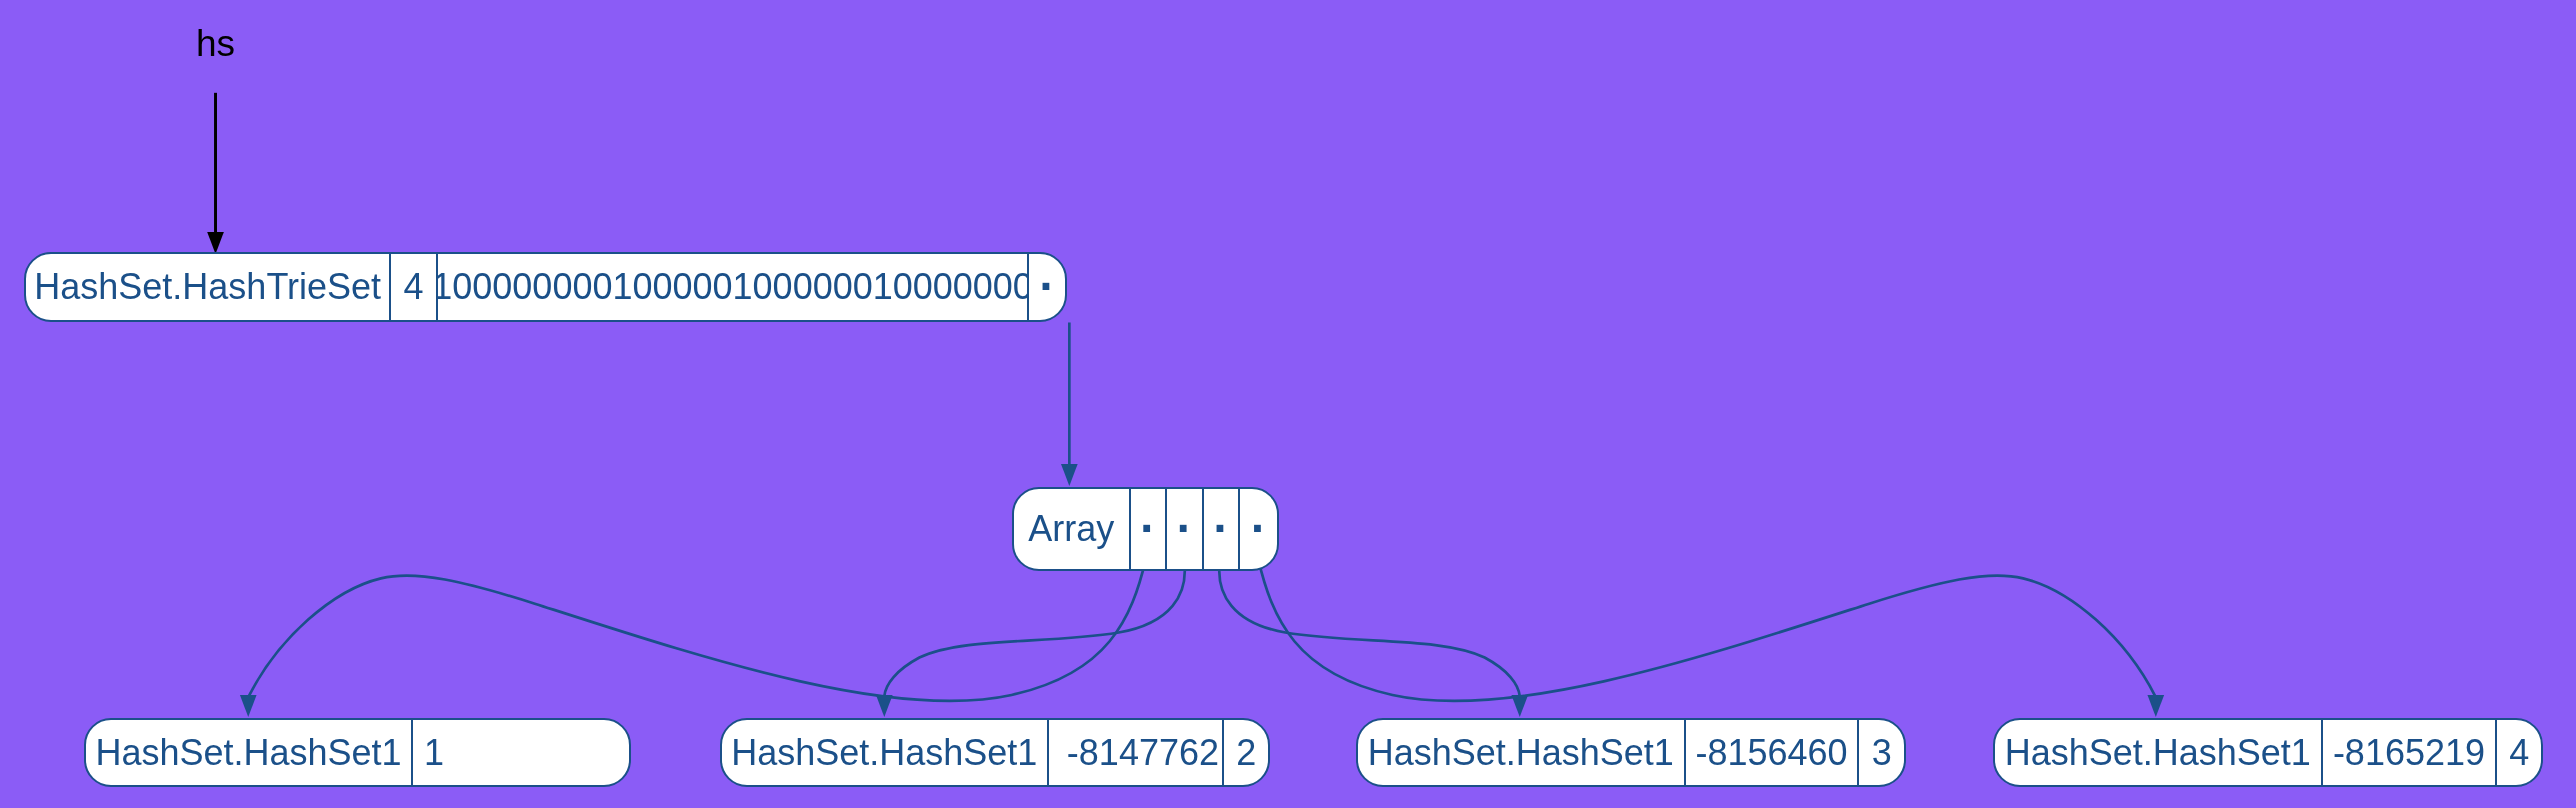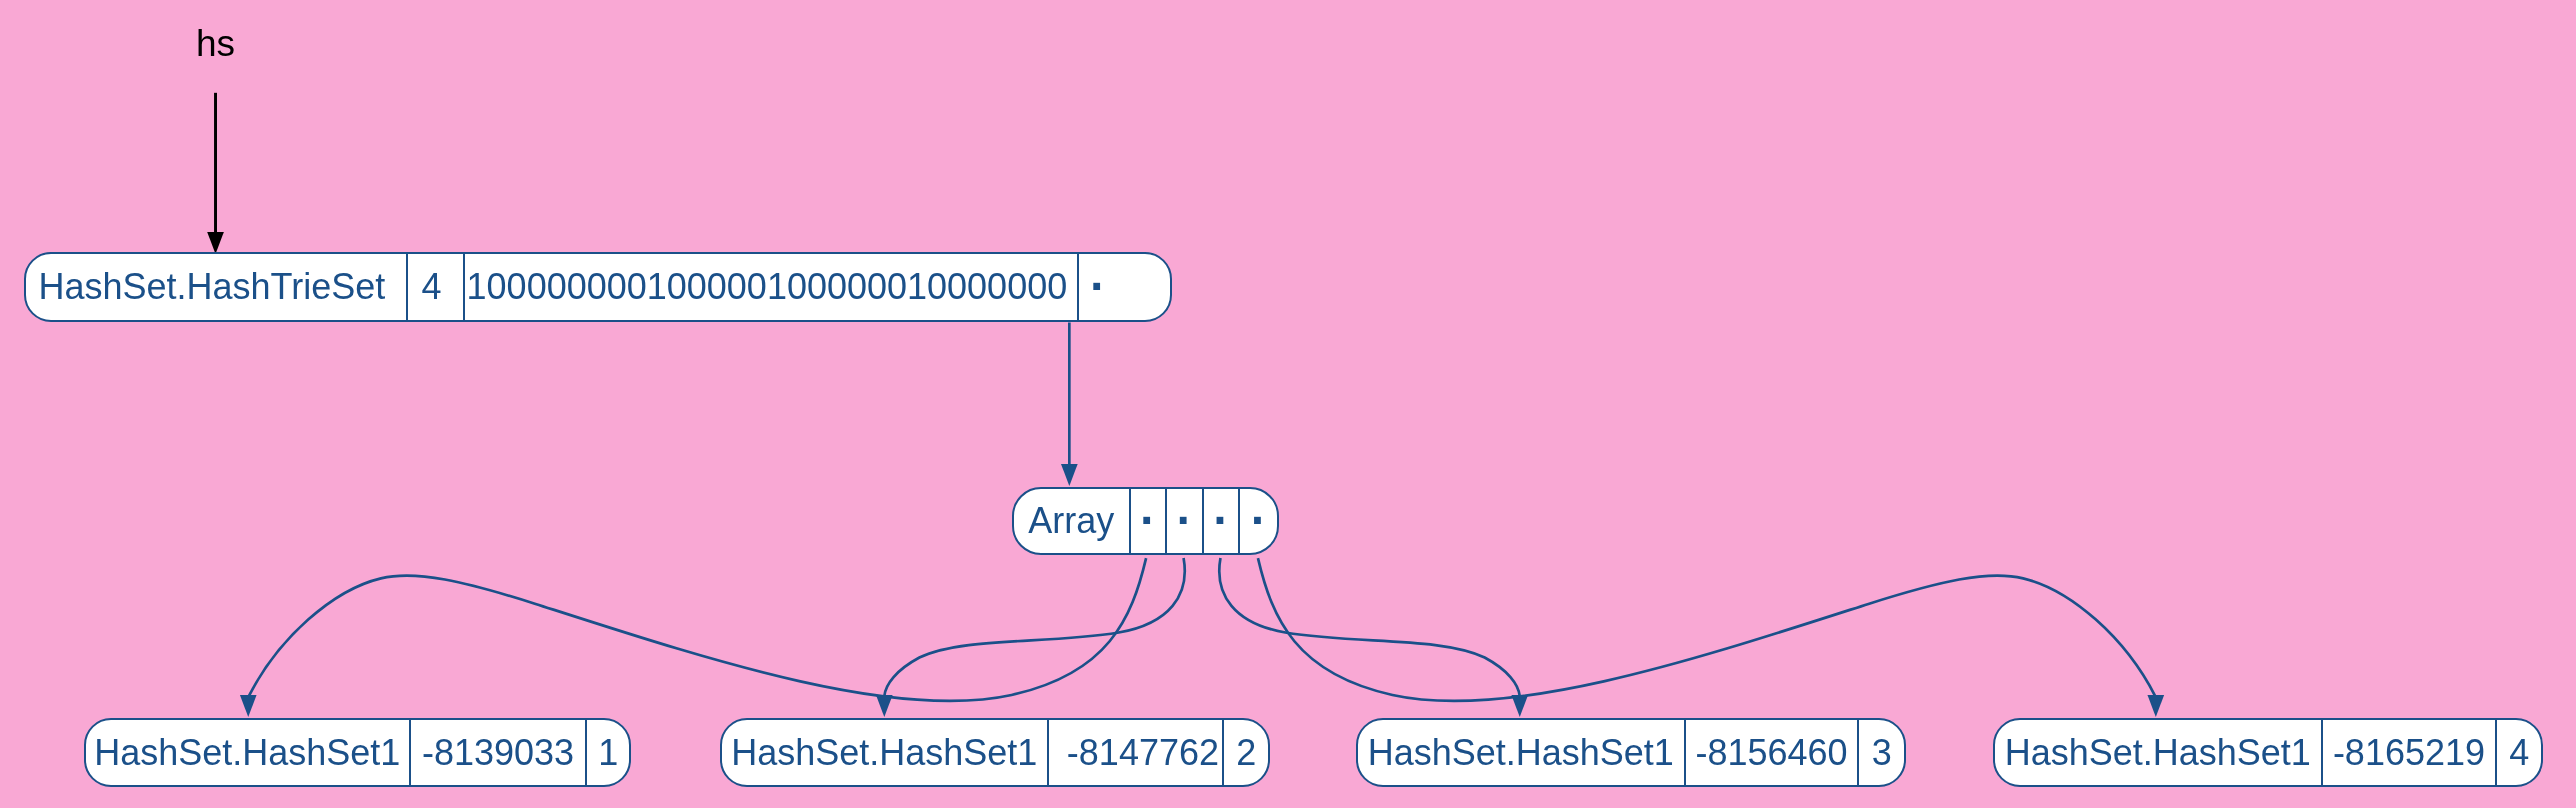--- a/index.html
+++ b/index.html
@@ -3,21 +3,21 @@
 <meta charset="utf-8">
 <style>
   :root{
     --navy:#1B5089;
     --ink:#000000;
   }
   html,body{margin:0;padding:0;background:#ffffff;}
   .canvas{
     position:relative;
     width:2576px;height:808px;
-    background:#f9a8d4;
+    background:#8b5cf6;
     font-family:"Liberation Sans", sans-serif;
     color:var(--navy);
     overflow:hidden;
   }
   .edges{position:absolute;left:0;top:0;width:2576px;height:808px;}
   .pointer-label{
     position:absolute;
     left:168px;top:22.6px;width:95px;
     text-align:center;
     font-size:37px;
@@ -92,59 +92,56 @@
                C 2138 1040, 2178 1132, 2340 1168
                C 2540 1212, 2860 1105, 3140 1015
                C 3260 977, 3340 958, 3400 972
                C 3480 991, 3572 1072, 3622 1170" fill="none" stroke="#1B5089" stroke-width="4.5"></path>
       <polygon points="3623,1205 3609,1168 3637,1168" fill="#1B5089"></polygon>
     </g>
   </svg>
 
   <div class="pointer-label">hs</div>
 
-  <div class="node" style="left:24.4px;top:252px;width:1148px;height:70px;gap:9px;">
+  <div class="node" style="left:24.4px;top:252px;width:1043px;height:70px;">
     <div class="cell" style="width:371px;">
       <span>HashSet.HashTrieSet</span>
     </div>
     <div class="cell" style="width:48px;">
       <span>4</span>
     </div>
     <div class="cell" style="width:605px;justify-content:center;">
       <span>100000000100000100000010000000</span>
     </div>
     <div class="cell dotcell" style="width:39px;">
       <span>·</span>
     </div>
   </div>
 
-  <div class="node" style="left:1012px;top:487px;width:267px;height:68px;border-radius:29px;">
+  <div class="node" style="left:1012px;top:487px;width:267px;height:84px;">
     <div class="cell" style="width:116px;">
       <span>Array</span>
     </div>
     <div class="cell dotcell" style="width:37px;">
       <span>·</span>
     </div>
     <div class="cell dotcell" style="width:37px;">
       <span>·</span>
     </div>
     <div class="cell dotcell" style="width:37px;">
       <span>·</span>
     </div>
     <div class="cell dotcell" style="width:39px;">
       <span>·</span>
     </div>
   </div>
 
   <div class="node" style="left:84px;top:718px;width:547px;height:69px;">
     <div class="cell" style="width:325px;">
       <span>HashSet.HashSet1</span>
-    </div>
-    <div class="cell" style="width:178px;">
-      <span>-8139033</span>
     </div>
     <div class="cell" style="width:44px;">
       <span>1</span>
     </div>
   </div>
 
   <div class="node" style="left:720px;top:718px;width:550px;height:69px;">
     <div class="cell" style="width:327px;">
       <span>HashSet.HashSet1</span>
     </div>

